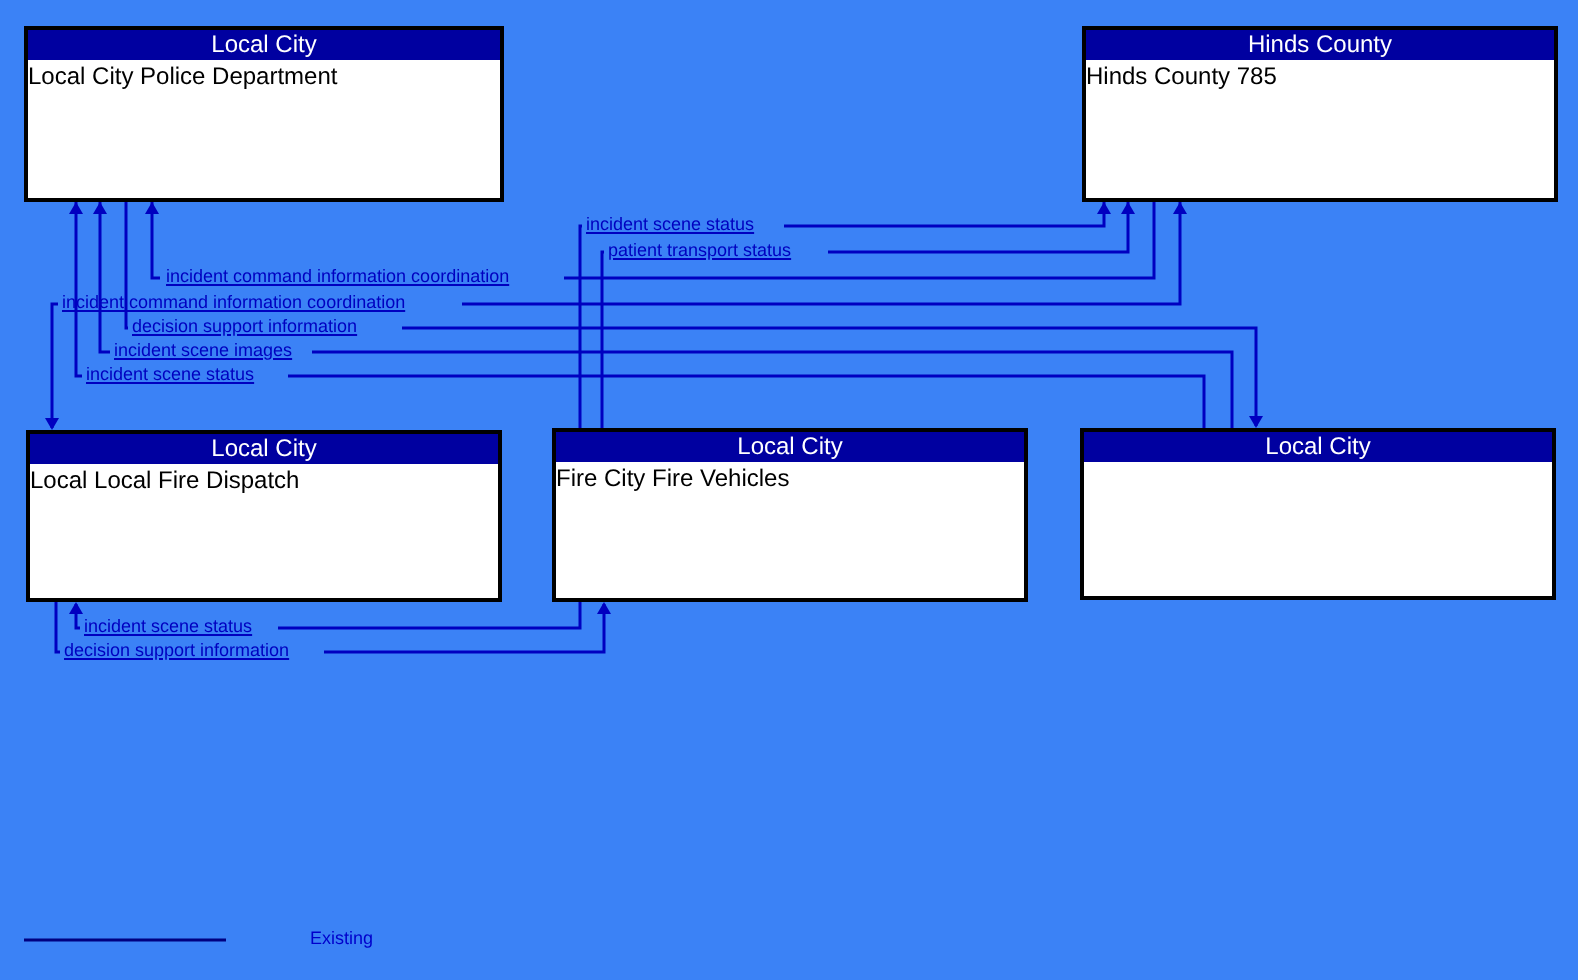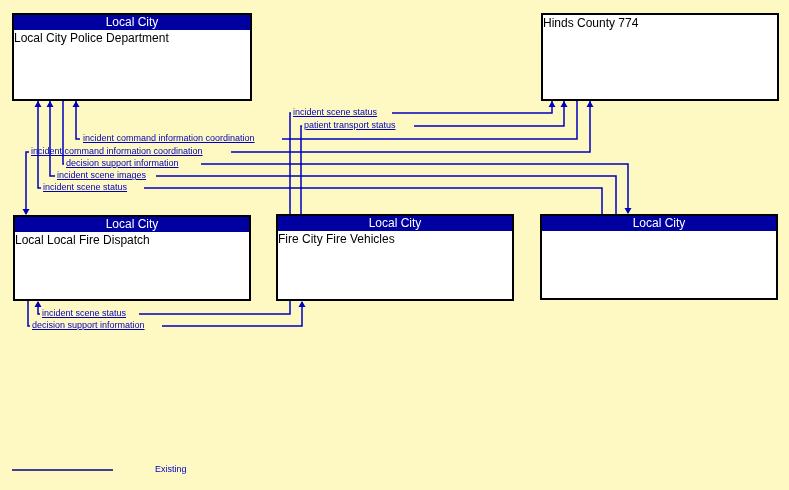--- a/index.html
+++ b/index.html
@@ -1,19 +1,19 @@
 <!DOCTYPE html>
 <html style="--header-bg: #0000A0; --header-text: #ffffff; --line-color: #0000C0; --legend-text: #0000CC;"><head>
 <meta charset="utf-8">
 <style>
   html,body{margin:0;padding:0;background:#ffffff;}
   #canvas{
     position:relative;
     width:789px;height:490px;
-    background:#fef9c3;
+    background:#3b82f6;
     font-family:"Liberation Sans", sans-serif;
     overflow:hidden;
   }
   #connectors{position:absolute;left:0;top:0;}
   .node{
     position:absolute;
     background:#ffffff;
     border:2px solid #000000;
     box-sizing:border-box;
   }
@@ -88,21 +88,22 @@
       <polygon points="302,301 298.5,307 305.5,307" fill="#0000C0"></polygon>
       <line x1="12" y1="470" x2="113" y2="470" stroke="#000080" stroke-width="1.5"></line>
     </svg>
 
   <div class="node" style="left: 12px; top: 13px; width: 240px; height: 88px;">
     <div class="node-header">Local City</div>
     <div class="node-name">Local City Police Department</div>
   </div>
 
   <div class="node" style="left: 541px; top: 13px; width: 238px; height: 88px;">
-    <div class="node-name">Hinds County 774</div>
+    <div class="node-header">Hinds County</div>
+    <div class="node-name">Hinds County 785</div>
   </div>
 
   <div class="node" style="left: 13px; top: 215px; width: 238px; height: 86px;">
     <div class="node-header">Local City</div>
     <div class="node-name">Local Local Fire Dispatch</div>
   </div>
 
   <div class="node" style="left: 276px; top: 214px; width: 238px; height: 87px;">
     <div class="node-header">Local City</div>
     <div class="node-name">Fire City Fire Vehicles</div>

